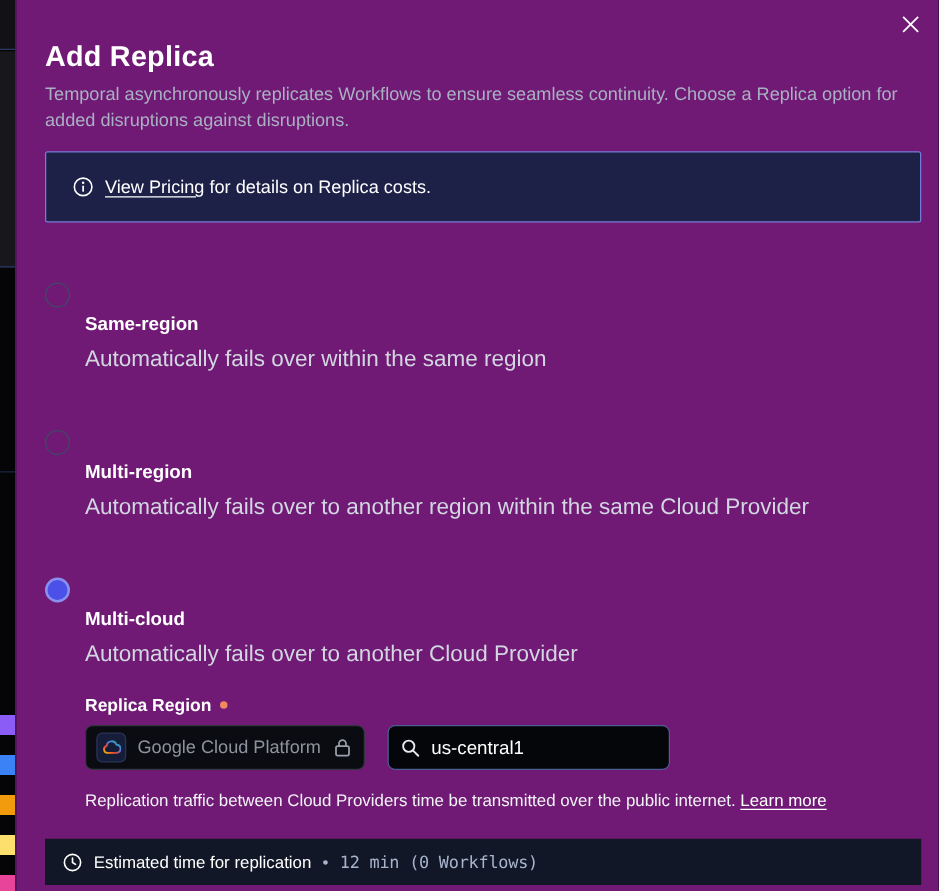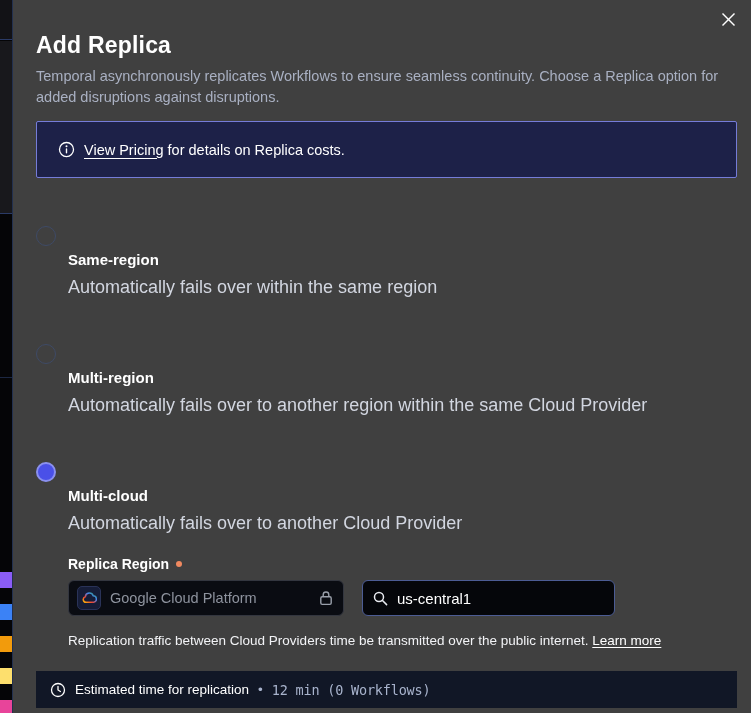--- a/index.html
+++ b/index.html
@@ -19,21 +19,21 @@
     z-index: 1;
   }
   .edge-seg-a { position: absolute; left: 0; top: 0; width: 12px; height: 40px; background: #121216; border-bottom: 1px solid #2a3a66; }
   .edge-seg-b { position: absolute; left: 0; top: 41px; width: 12px; height: 173px; background: #18181c; border-bottom: 1px solid #2a3a66; }
   .edge-seg-c { position: absolute; left: 0; top: 377px; width: 12px; height: 1px; background: #1c2742; }
   .edge-block { position: absolute; left: 0; width: 12px; height: 16px; background: #333; }
 
   
   .modal {
     position: absolute; left: 13px; top: 0; width: 738px; height: 713px;
-    background: #404040;
+    background: #701a75;
     padding: 0 14px 0 23px;
     z-index: 2;
   }
   .close-btn {
     position: absolute; top: 8px; right: 12px;
     width: 22px; height: 22px;
     display: flex; align-items: center; justify-content: center;
     cursor: pointer; background: none; border: none;
   }
 
@@ -86,34 +86,34 @@
   .subform { margin-left: 32px; margin-top: 22px; }
   .field-labels { display: flex; }
   .field-label {
     font-size: 14px; font-weight: 700; color: #fff;
     display: flex; align-items: center; gap: 7px;
   }
   .field-label.col1 { width: 250px; }
   .req-dot { width: 6px; height: 6px; border-radius: 50%; background: #f08960; display: inline-block; }
   .fields-row { display: flex; margin-top: 8px; }
   .provider-field {
-    width: 276px; height: 36px; margin-right: 18px;
+    width: 224px; height: 36px; margin-right: 18px;
     background: #0a0c12; border: 1px solid #33363f; border-radius: 6px;
     display: flex; align-items: center; gap: 9px;
     padding: 0 10px 0 8px;
   }
   .provider-badge {
     width: 24px; height: 24px; border-radius: 5px;
     background: #161d38; border: 1px solid #2a3358;
     display: flex; align-items: center; justify-content: center;
     flex: 0 0 auto;
   }
   .provider-name { font-size: 14.5px; color: #8e939e; flex: 1 1 auto; white-space: nowrap; }
   .region-field {
-    width: 253px; height: 36px;
+    width: 226px; height: 36px;
     background: #05060a; border: 1px solid #4c5c94; border-radius: 6px;
     display: flex; align-items: center; gap: 9px;
     padding: 0 10px;
   }
   .region-input {
     background: transparent; border: none; outline: none;
     color: #fff; font-size: 15px; width: 100%;
     font-family: "Liberation Sans", sans-serif;
   }
   .subnote { margin-top: 17px; font-size: 13.5px; color: #f2f3f6; }

